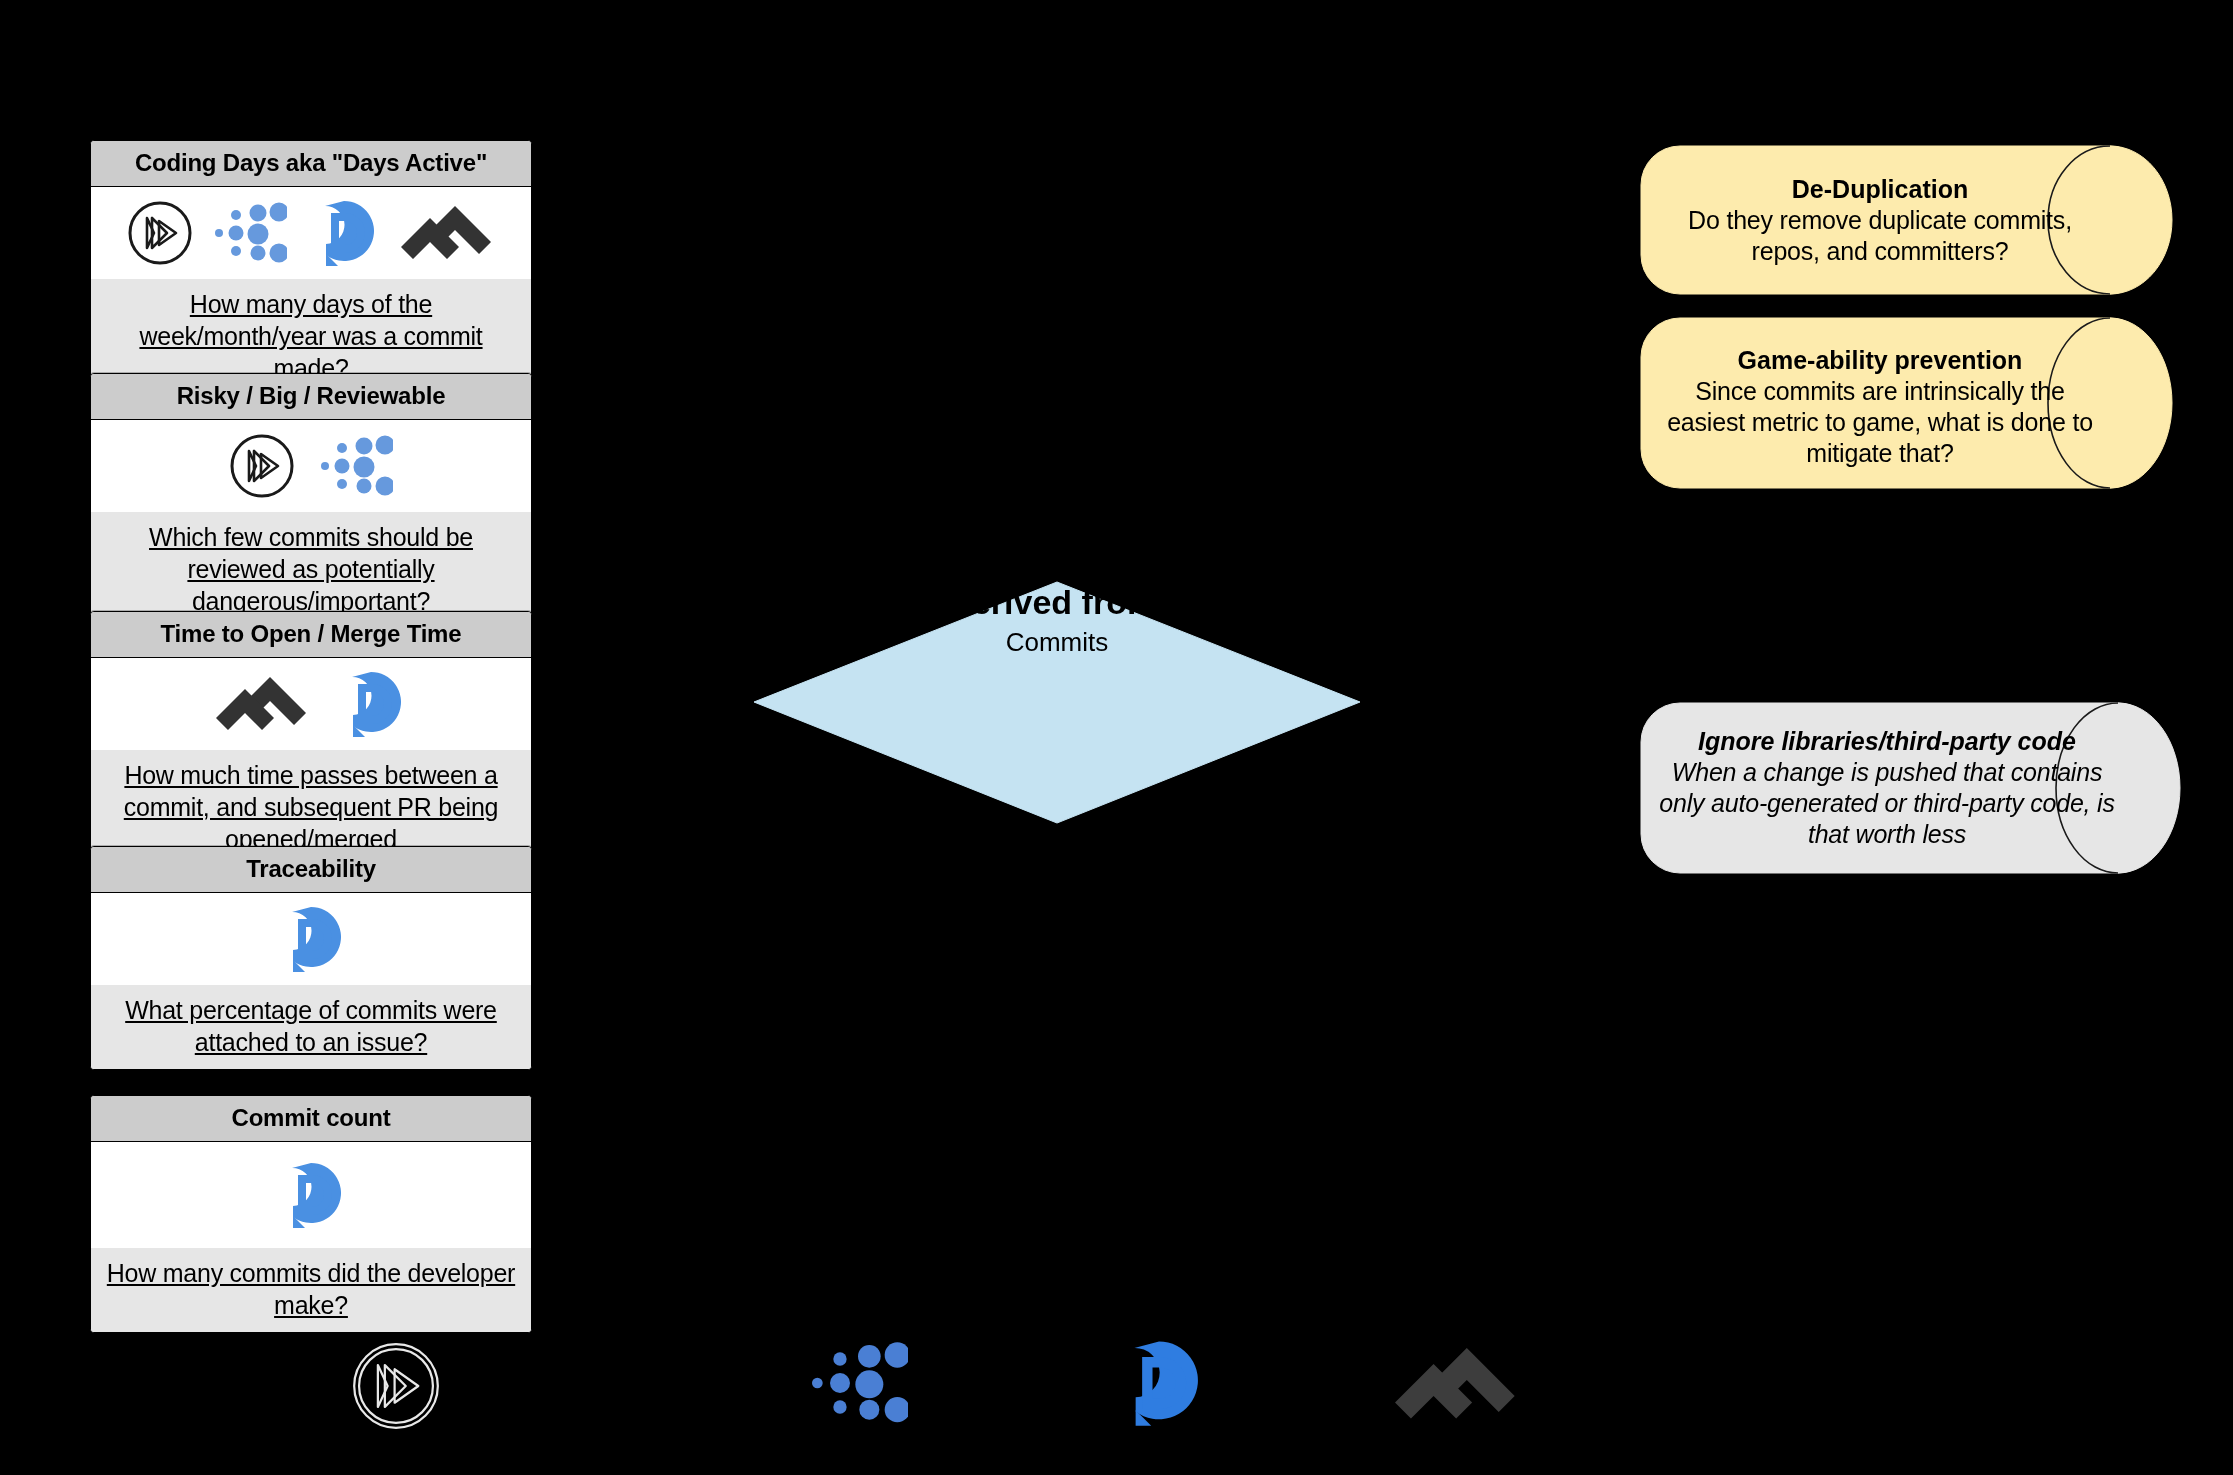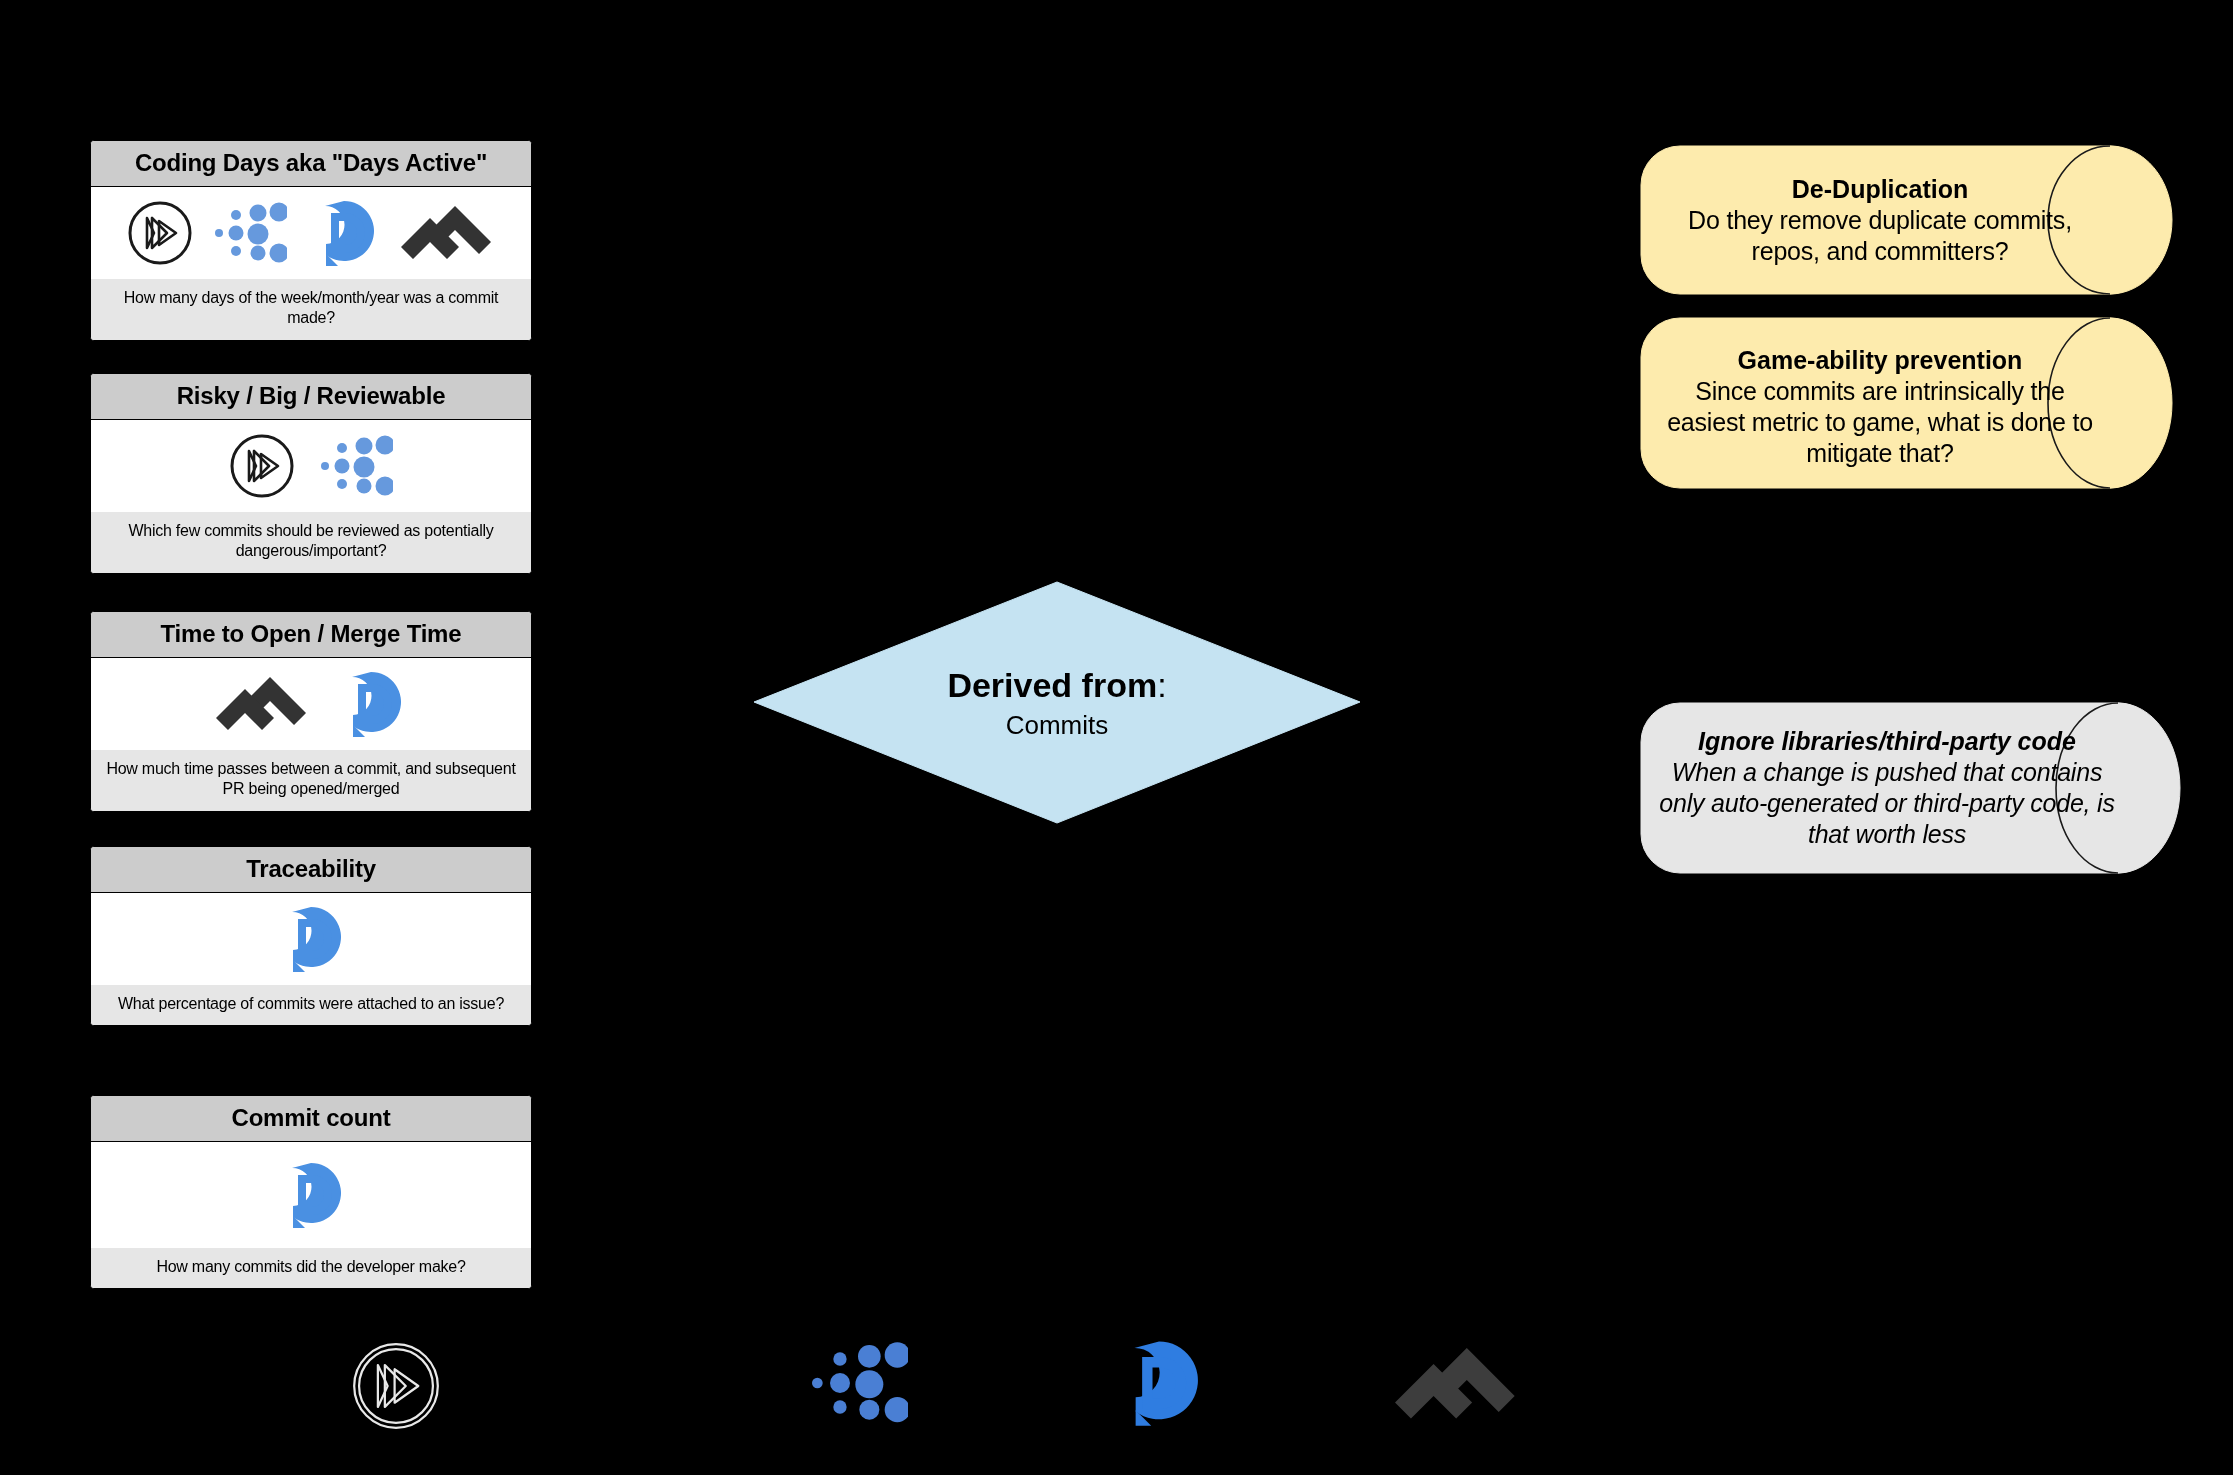--- a/index.html
+++ b/index.html
@@ -42,25 +42,26 @@
     background:#ffffff;
     height:92px;
     display:flex;
     align-items:center;
     justify-content:center;
     gap:22px;
   }
   .card-caption{
     background:#e6e6e6;
     color:#000000;
-    font-size:16px;
+    font-size:25px;
     line-height:1.28;
     text-align:center;
     padding:9px 10px 11px 10px;
     letter-spacing:-0.25px;
+    text-decoration:underline;
   }
 
   
   .icon{display:block;flex:0 0 auto;}
 
   
   #diamond-wrap{
     position:absolute;
     left:752px;
     top:580px;
@@ -70,21 +71,20 @@
   #diamond-wrap svg{display:block;}
   .diamond-label{
     position:absolute;
     left:0;
     top:0;
     width:610px;
     height:245px;
     display:flex;
     flex-direction:column;
     align-items:center;
-    justify-content:center;
     color:#000000;
     pointer-events:none;
   }
   .diamond-line1{
     font-size:34px;
     line-height:1.32;
     white-space:nowrap;
   }
   .diamond-line1 .strong{font-weight:bold;}
   .diamond-line2{

